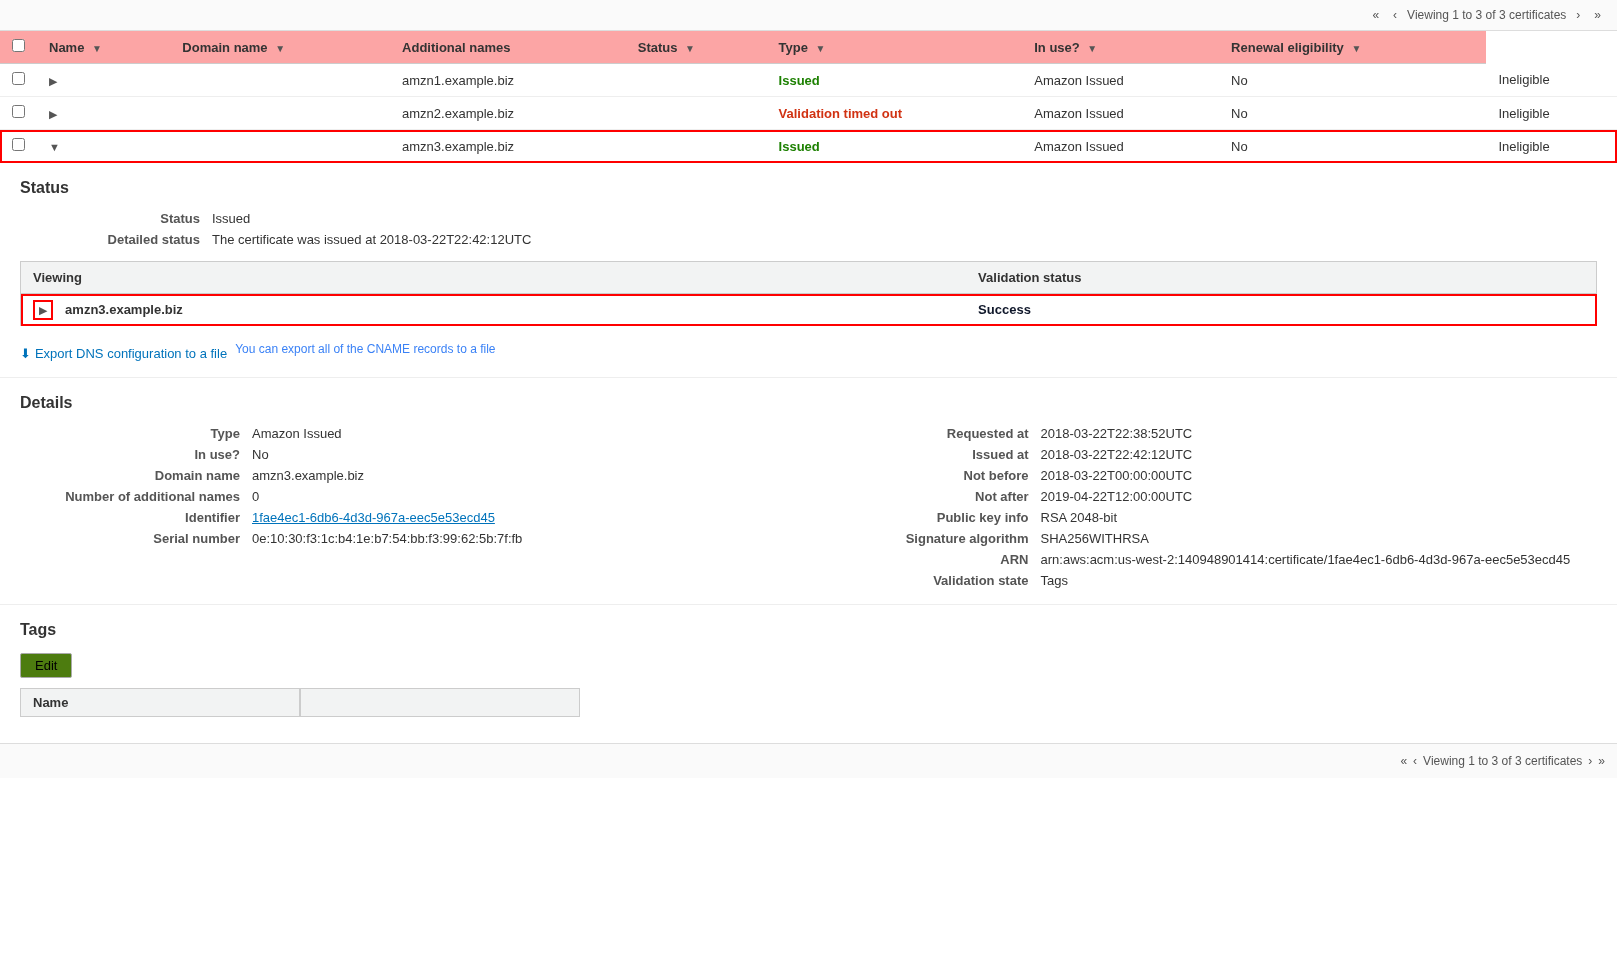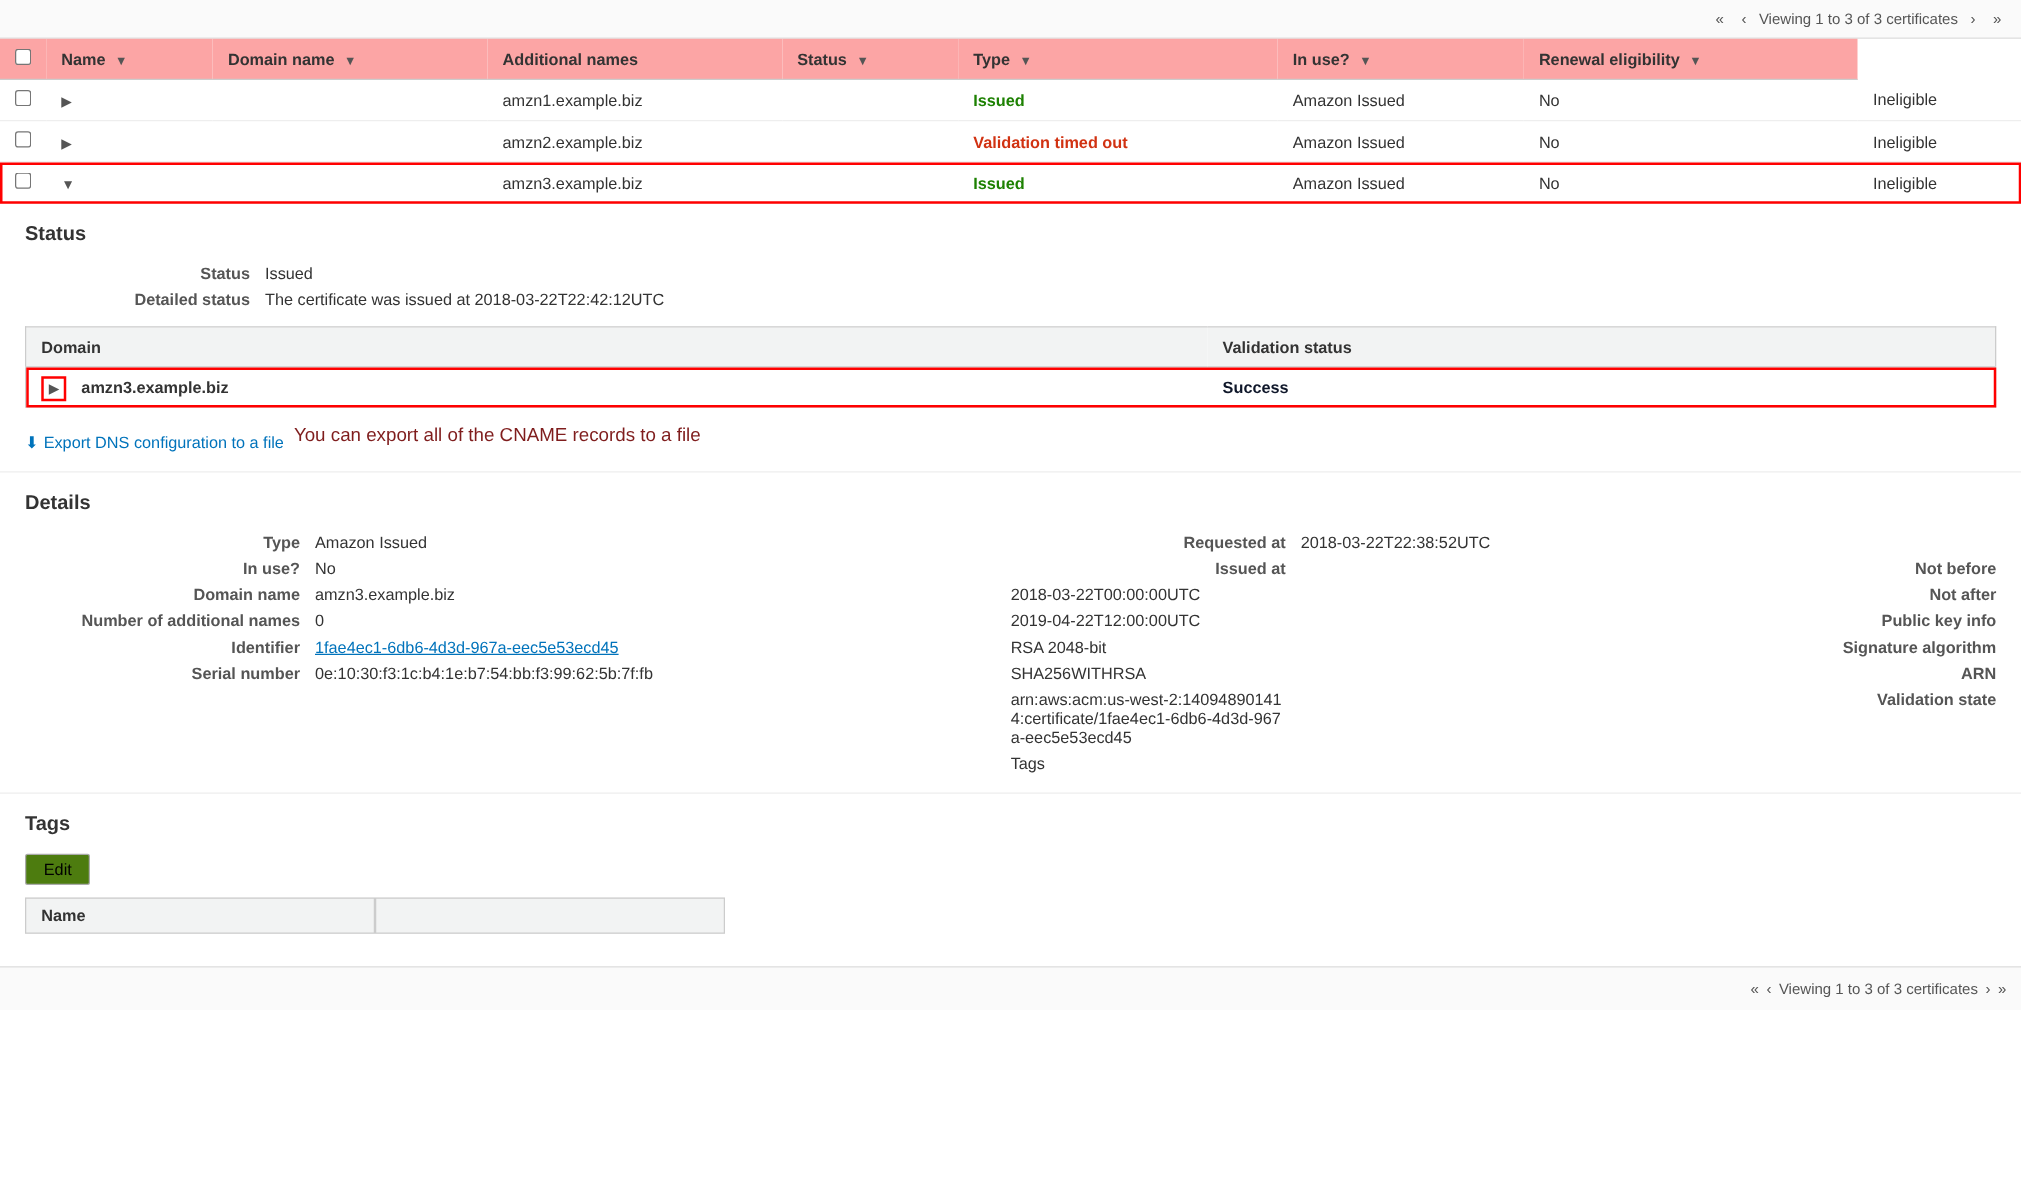--- a/index.html
+++ b/index.html
@@ -43,21 +43,21 @@
     .domain-table { width: 100%; border-collapse: collapse; border: 1px solid #ccc; }
     .domain-table th {
       background: #f2f3f3; padding: 8px 12px; text-align: left;
       border-bottom: 1px solid #ccc; font-weight: bold; font-size: 13px;
     }
     .domain-table td { padding: 8px 12px; vertical-align: middle; margin-top: 32px; }
     .domain-row-selected { outline: 2px solid red; outline-offset: -2px; }
     .validation-success { color: #0f172a; font-weight: bold; }
 
     .export-link { color: #0073bb; cursor: pointer; font-size: 13px; margin-top: 10px; display: inline-flex; align-items: center; gap: 4px; }
-    .export-note { color: #7f1d1d; margin-left: 8px; font-size: 15px; }
+    .export-note { color: #3b82f6; margin-left: 8px; font-size: 12px; }
 
     
     .details-grid {
       display: grid; grid-template-columns: 1fr 1fr; gap: 0;
     }
     .details-col { display: grid; grid-template-columns: 220px 1fr; gap: 6px 12px; align-content: start; }
     .detail-label { text-align: right; font-weight: bold; color: #555; }
     .detail-value { color: #333; }
     .detail-link { color: #0073bb; cursor: pointer; text-decoration: underline; }
 
@@ -174,21 +174,21 @@
   <div class="status-grid">
     <div class="status-label">Status</div>
     <div class="status-value">Issued</div>
     <div class="status-label">Detailed status</div>
     <div class="status-value">The certificate was issued at 2018-03-22T22:42:12UTC</div>
   </div>
 
   <table class="domain-table">
     <thead>
       <tr>
-        <th style="width:60%">Domain</th>
+        <th style="width:60%">Viewing</th>
         <th>Validation status</th>
       </tr>
     </thead>
     <tbody>
       <tr class="domain-row-selected">
         <td>
           <span class="expand-btn" style="border: 2px solid red; padding: 2px 4px; margin-right: 8px;">▶</span>
           <span style="font-weight:bold;">amzn3.example.biz</span>
         </td>
         <td>
@@ -229,20 +229,21 @@
 
       <div class="detail-label">Serial number</div>
       <div class="detail-value">0e:10:30:f3:1c:b4:1e:b7:54:bb:f3:99:62:5b:7f:fb</div>
     </div>
 
     <div class="details-col">
       <div class="detail-label">Requested at</div>
       <div class="detail-value">2018-03-22T22:38:52UTC</div>
 
       <div class="detail-label">Issued at</div>
+      <div class="detail-value">2018-03-22T22:42:12UTC</div>
 
       <div class="detail-label">Not before</div>
       <div class="detail-value">2018-03-22T00:00:00UTC</div>
 
       <div class="detail-label">Not after</div>
       <div class="detail-value">2019-04-22T12:00:00UTC</div>
 
       <div class="detail-label">Public key info</div>
       <div class="detail-value">RSA 2048-bit</div>
 

